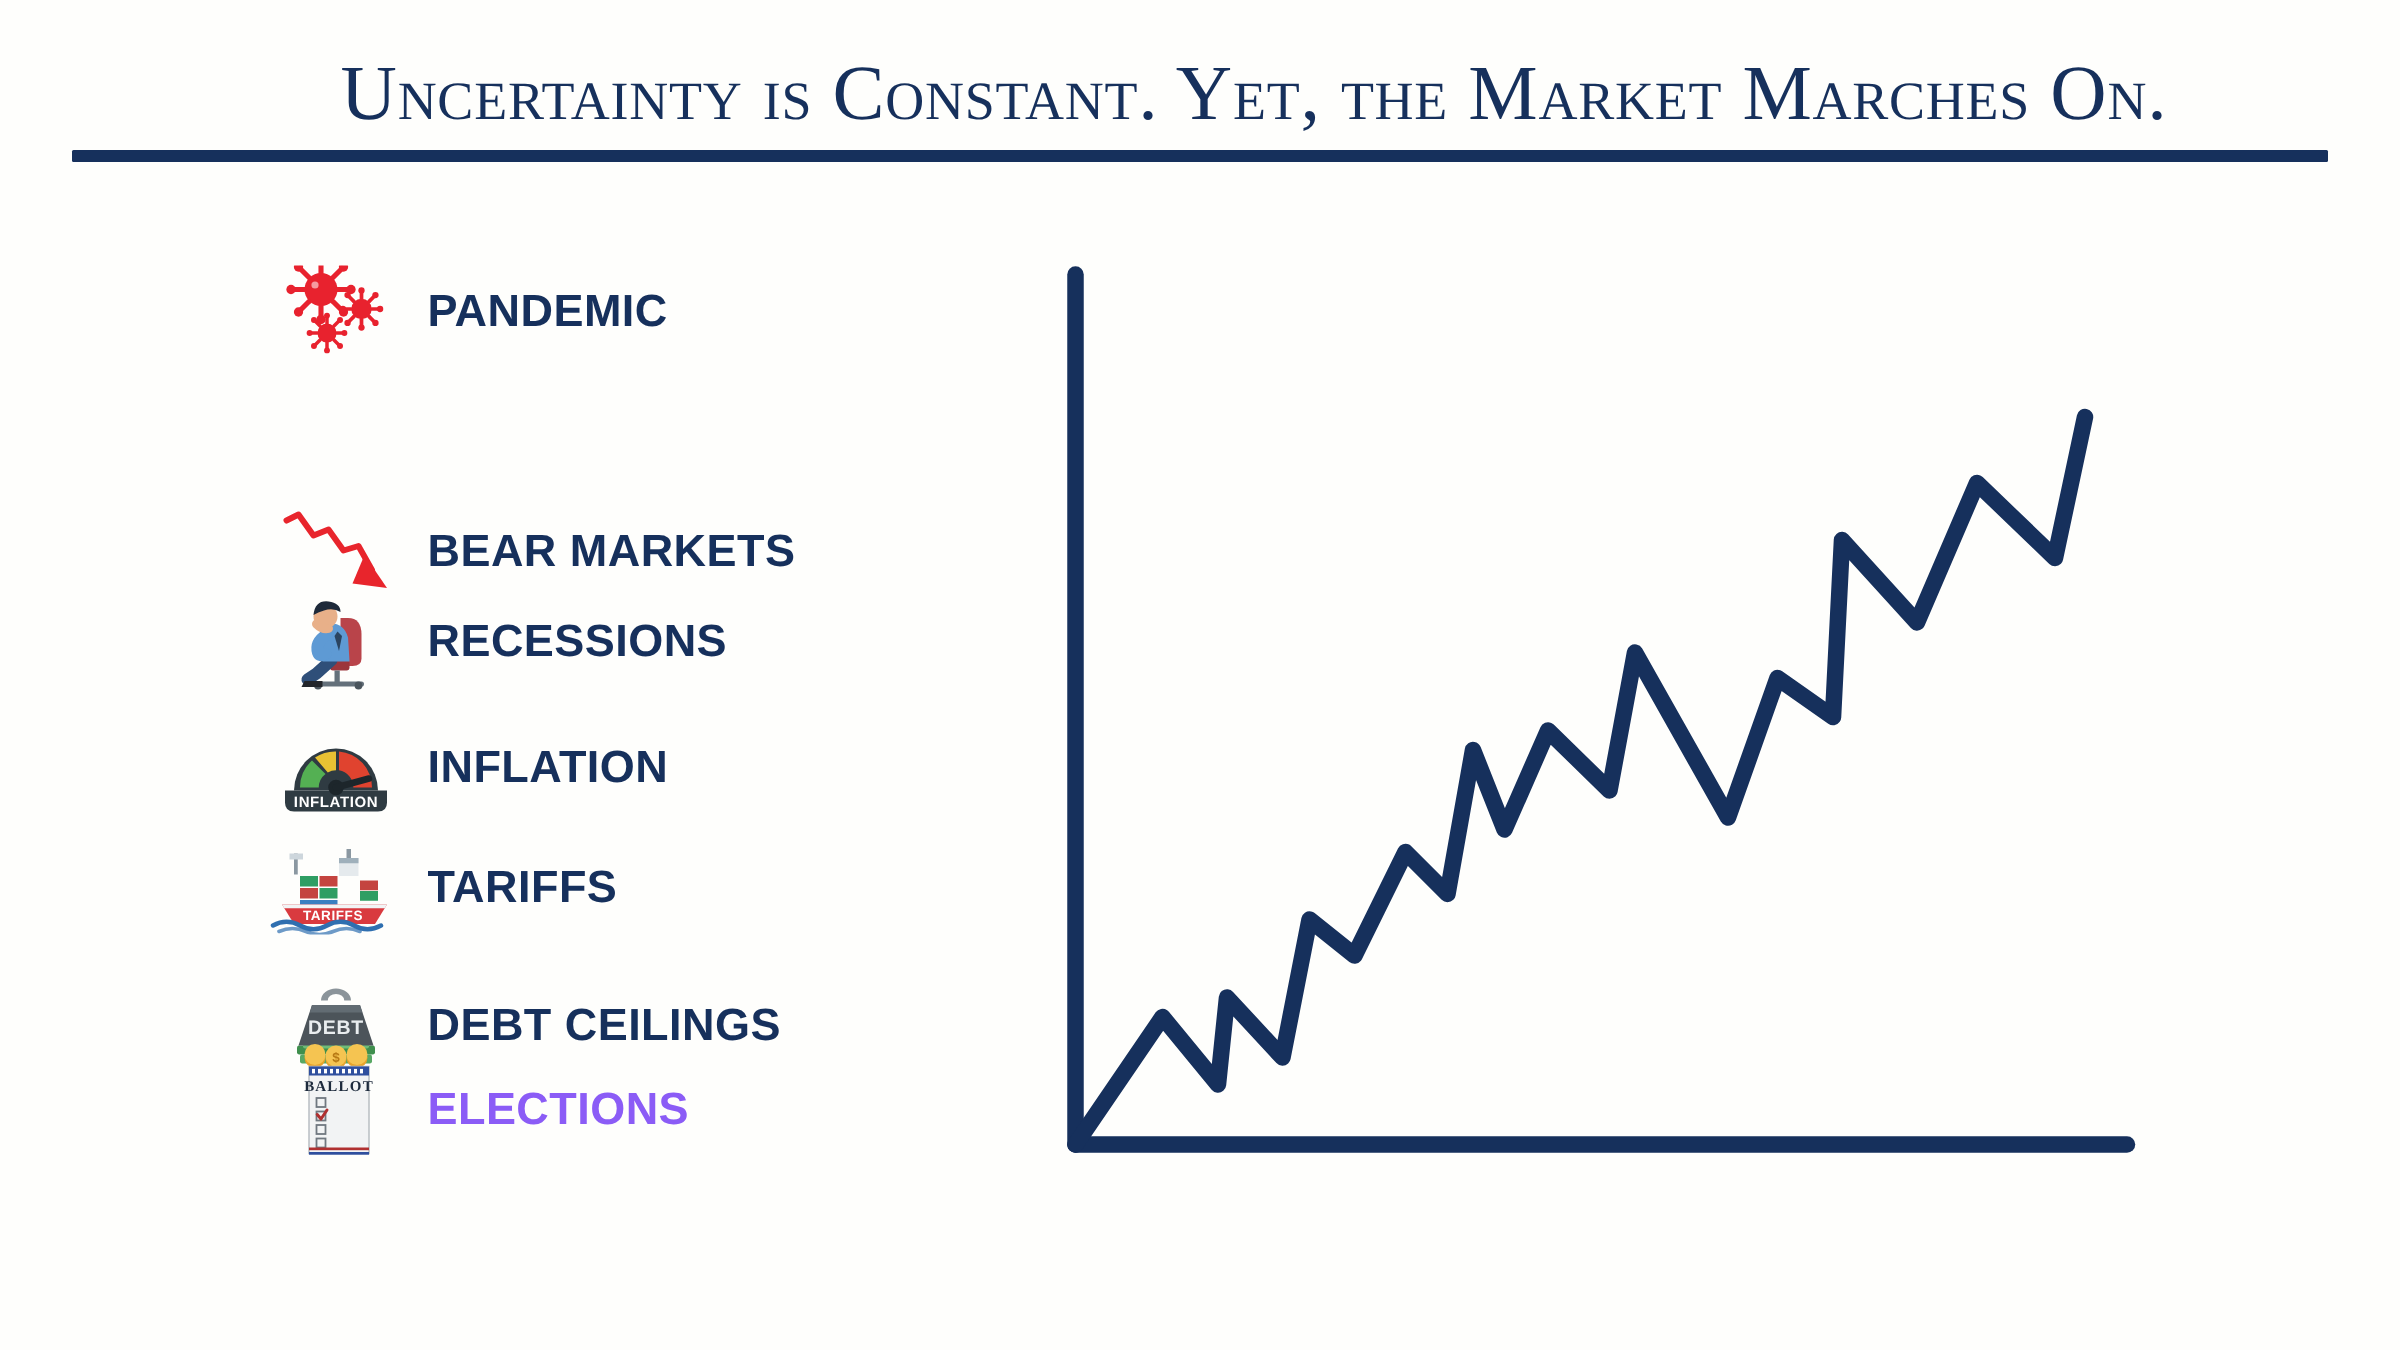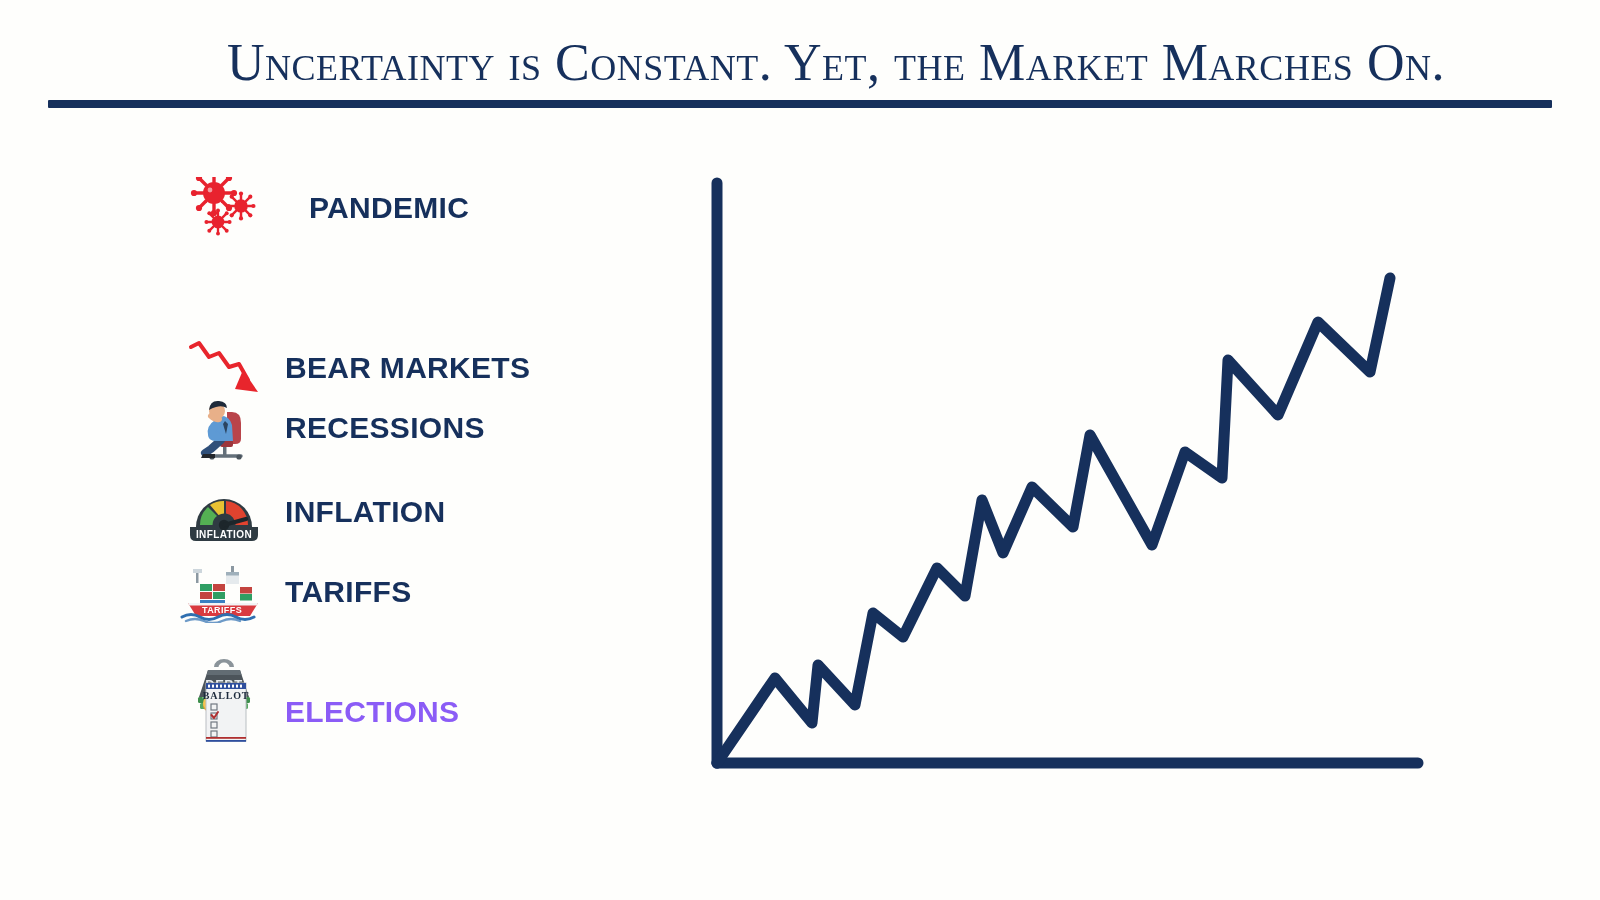--- a/index.html
+++ b/index.html
@@ -97,21 +97,21 @@
 </head>
 <body style="background: rgb(254, 254, 252);">
 
 <div id="title-block">
   <div id="page-title" style="color: rgb(22, 48, 92);">Uncertainty is Constant. Yet, the Market Marches On.</div>
   <div id="title-rule" style="background: rgb(22, 48, 92);"></div>
 </div>
 
 <div id="risk-list">
 
-  <div class="risk-item" style="top:0px;gap:24px;">
+  <div class="risk-item" style="top:0px;">
     <span class="risk-icon">
       <svg width="72" height="62" viewBox="0 0 72 62">
         <g fill="#e8222e">
           <g transform="translate(26,16)">
             <circle cx="0" cy="0" r="11"></circle>
             <g stroke="#e8222e" stroke-width="3.4" stroke-linecap="round">
               <line x1="0" y1="-11" x2="0" y2="-19"></line>
                 <line x1="0" y1="11" x2="0" y2="19"></line>
               <line x1="-11" y1="0" x2="-19" y2="0"></line>
                 <line x1="11" y1="0" x2="19" y2="0"></line>
@@ -279,23 +279,24 @@
 
         <circle cx="24" cy="52" r="7" fill="#e8a32a"></circle>
           <circle cx="24" cy="50" r="7" fill="#f5c451"></circle>
         <circle cx="38" cy="53" r="7" fill="#e8a32a"></circle>
           <circle cx="38" cy="51" r="7" fill="#f5c451"></circle>
         <circle cx="52" cy="52" r="7" fill="#e8a32a"></circle>
           <circle cx="52" cy="50" r="7" fill="#f5c451"></circle>
         <text x="38" y="55" fill="#b87a14" font-family="Liberation Sans, sans-serif" font-size="9" font-weight="bold" text-anchor="middle">$</text>
       </svg>
     </span>
-  </div>
-
-  <div class="risk-item" style="top:504px;">
+    <span class="risk-label" style="color: rgb(22, 48, 92);">DEBT CEILINGS</span>
+  </div>
+
+  <div class="risk-item" style="top:532px;">
     <span class="risk-icon">
       <svg width="60" height="64" viewBox="0 0 60 64">
         <rect x="12" y="3" width="40" height="58" fill="#f2f3f4" stroke="#b9bec2" stroke-width="1"></rect>
         <rect x="12" y="3" width="40" height="6" fill="#2f4f9e"></rect>
         <g fill="#ffffff">
           <rect x="14" y="4.6" width="2" height="3"></rect>
             <rect x="18" y="4.6" width="2" height="3"></rect>
           <rect x="22" y="4.6" width="2" height="3"></rect>
             <rect x="26" y="4.6" width="2" height="3"></rect>
           <rect x="30" y="4.6" width="2" height="3"></rect>

